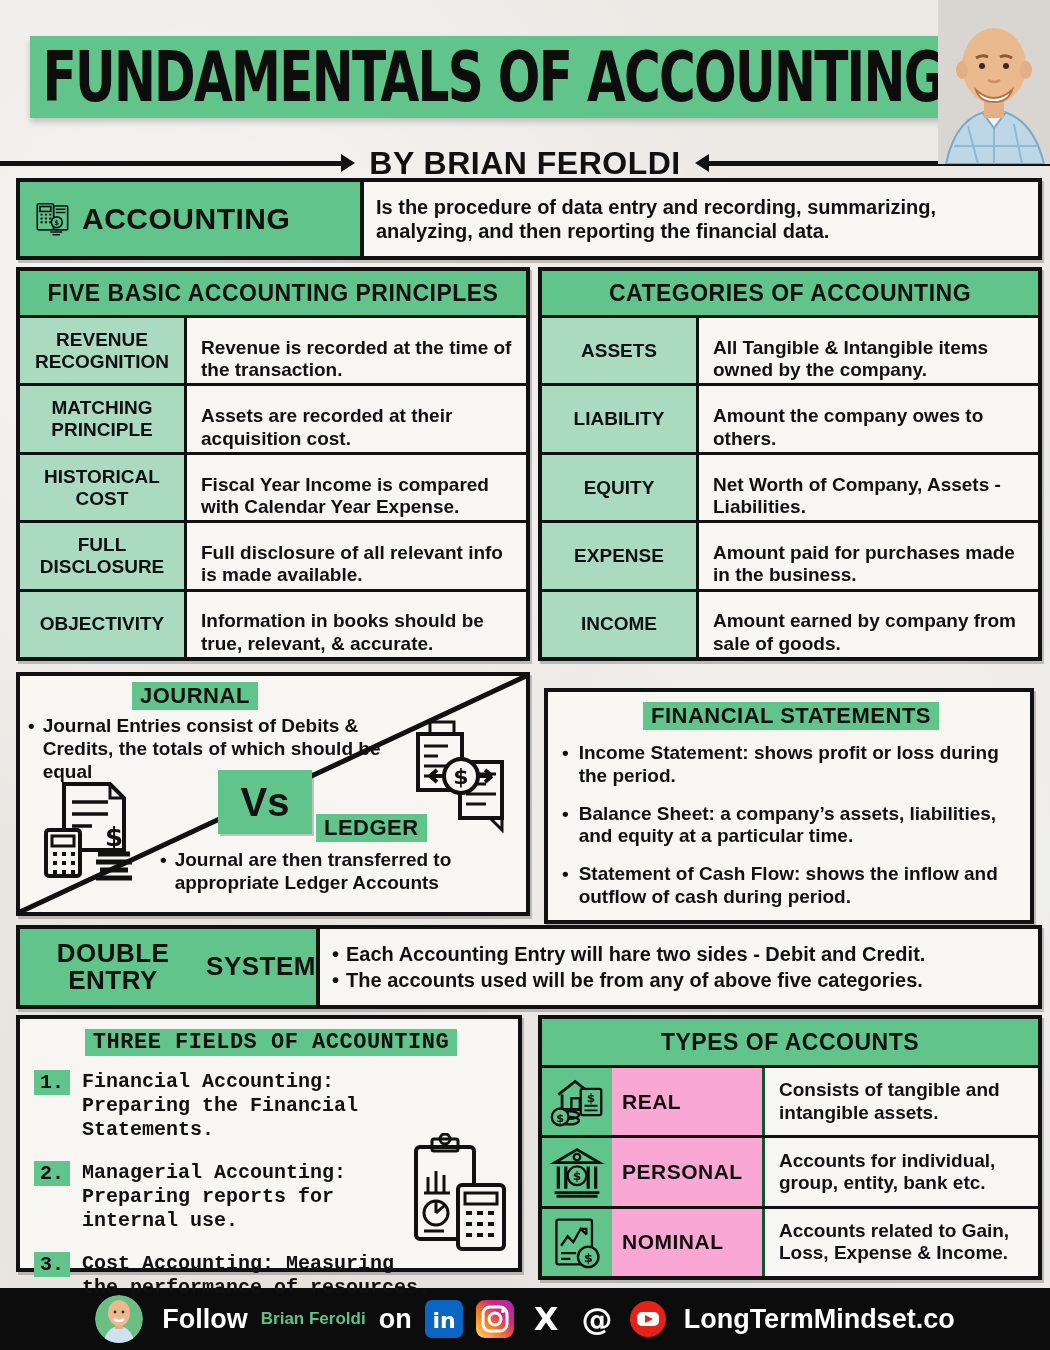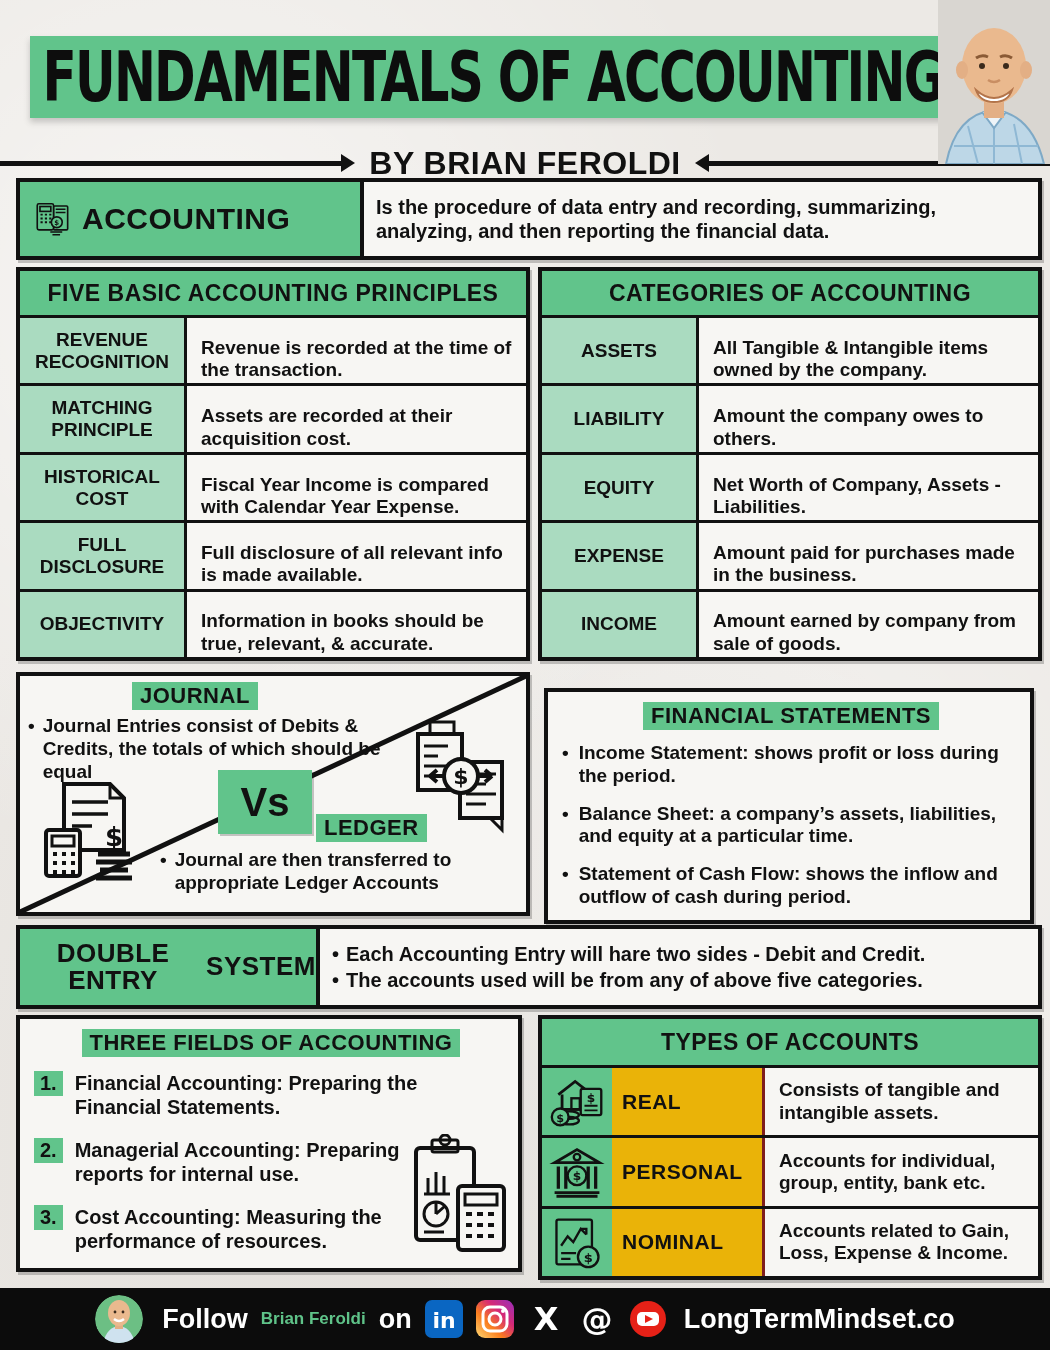--- a/index.html
+++ b/index.html
@@ -73,33 +73,33 @@
   #fin-box .fin-title-wrap{text-align:center; margin-bottom:12px;}
   .fin-bullet{display:flex; font-size:19px; line-height:1.2; margin-bottom:15px; padding-right:2px;}
   .fin-bullet .bmark{margin:0 10px 0 4px;}
   
   #double-box{left:16px; top:925px; width:1018px; height:76px; display:flex;}
   .de-left{width:296px; border-right:4px solid #111; display:flex; align-items:center; justify-content:center; font-size:26px; line-height:1.05; letter-spacing:.5px; text-align:center;}
   .de-right{flex:1; display:flex; flex-direction:column; justify-content:center; padding-left:10px; background:#f7f6f3;}
   .de-bullet{display:flex; font-size:20px; line-height:1.3;}
   .de-bullet .bmark{margin:0 7px 0 2px;}
   
-  #fields-box{left:16px; top:1015px; width:506px; height:257px; box-sizing:border-box; padding:10px 10px 0 14px;}
+  #fields-box{left:16px; top:1015px; width:506px; height:257px; box-sizing:border-box; padding:10px 10px 0 14px;font-family:Liberation Mono, monospace;}
   #fields-box .title-wrap{text-align:center; margin-bottom:14px;}
   .field-item{display:flex; margin-bottom:19px; position:relative; z-index:2;}
   .fnum{background:#61c48b; padding:1px 6px; font-size:20px; margin-right:12px; align-self:flex-start;}
   .ftext{font-size:20px; line-height:1.2; width:360px;}
   .ficon{right:8px; bottom:8px;}
   
   #types-box{left:538px; top:1015px; width:496px; height:257px; display:flex; flex-direction:column;}
   #types-box .table-header{height:46px;}
   .arow{flex:1; display:flex; border-top:3px solid #111;}
   .aicon{width:70px; display:flex; align-items:center; justify-content:center;}
-  .alabel{width:140px; display:flex; align-items:center; padding-left:10px; font-size:21px; letter-spacing:.5px; background:#eab308;}
-  .adesc{flex:1; border-left:3px solid #7f1d1d; display:flex; align-items:center; font-size:19px; line-height:1.18; padding:0 6px 0 14px; background:#f7f6f3;}
+  .alabel{width:140px; display:flex; align-items:center; padding-left:10px; font-size:21px; letter-spacing:.5px; background:#f9a8d4;}
+  .adesc{flex:1; border-left:3px solid #14532d; display:flex; align-items:center; font-size:19px; line-height:1.18; padding:0 6px 0 14px; background:#f7f6f3;}
   
   .footer{left:0; top:1288px; width:1050px; height:62px; background:#0c0c0c; display:flex; align-items:center; justify-content:center; gap:13px;}
   .footer .ftxt{color:#fff; font-size:27px;}
   .footer .fname{color:#5fc389; font-size:17px;}
   .fsite{color:#fff; font-size:27px; margin-left:4px;}
   .avatar{width:48px; height:48px; border-radius:50%; overflow:hidden; margin-right:6px;}
   .sicon{width:38px; height:38px; display:block;}
   svg text{font-family:"DejaVu Sans", sans-serif;}
 </style>
 </head>

